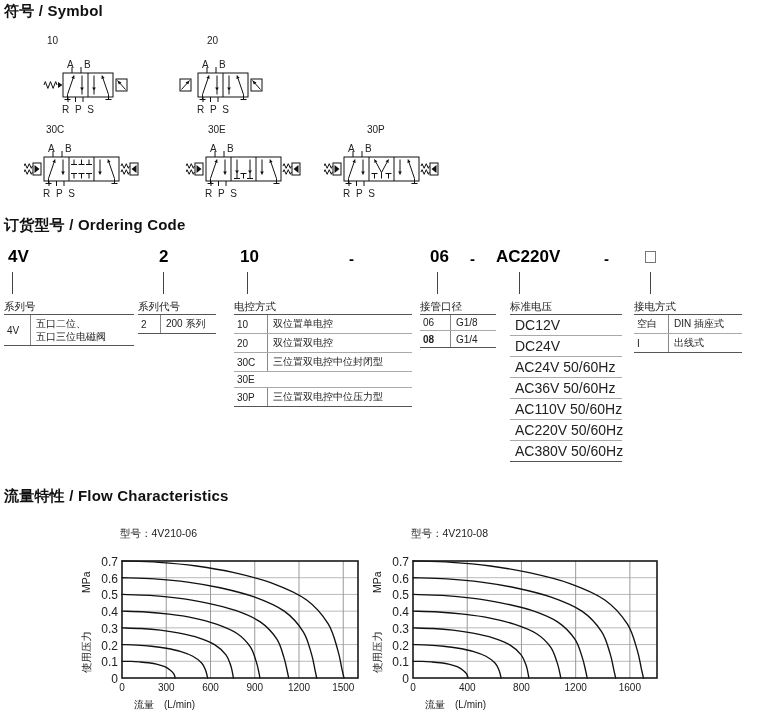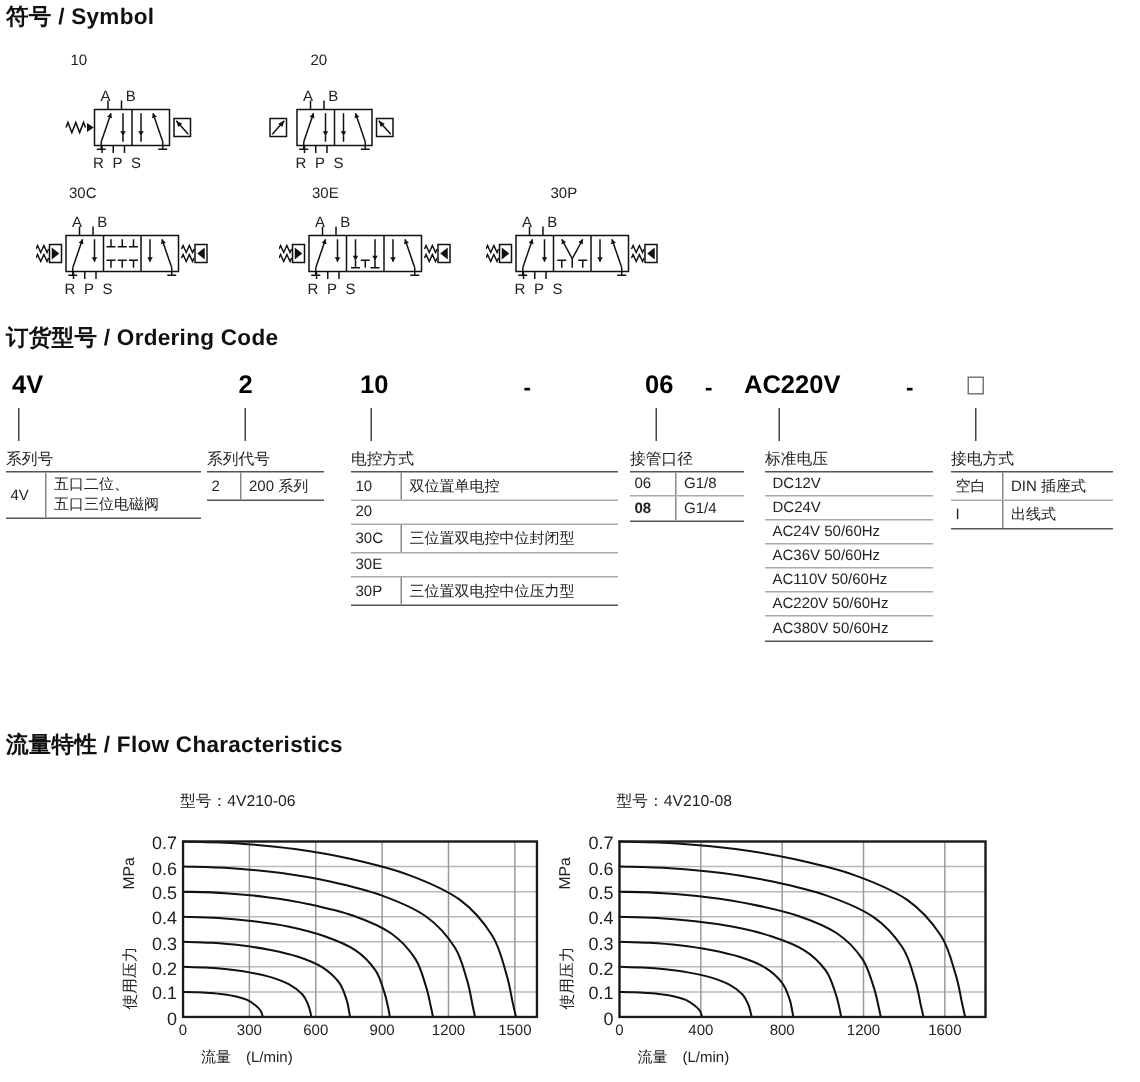--- a/index.html
+++ b/index.html
@@ -92,21 +92,21 @@
     font-size: 10px;
     color: #222;
     padding: 2px 5px;
     display: flex;
     align-items: center;
     white-space: nowrap;
     border-left: 1px solid #888;
     flex: 1;
   }
   .tcell-full {
-    font-size: 10px;
+    font-size: 14px;
     color: #222;
     padding: 2px 5px;
     display: flex;
     align-items: center;
     white-space: nowrap;
     flex: 1;
   }
   .tcell-v.multiline, .tcell-k.multiline {
     flex-direction: column;
     align-items: flex-start;
@@ -424,20 +424,23 @@
         <div class="tbl-title">电控方式</div>
         <div class="tbl-grid">
           <div class="trow">
             <div class="tcell-k" style="width: 33px;">10</div>
             <div class="tcell-v">
               <span>双位置单电控</span>
             </div>
           </div>
           <div class="trow">
             <div class="tcell-k" style="width: 33px;">20</div>
+            <div class="tcell-v">
+              <span>双位置双电控</span>
+            </div>
           </div>
           <div class="trow">
             <div class="tcell-k" style="width: 33px;">30C</div>
             <div class="tcell-v">
               <span>三位置双电控中位封闭型</span>
             </div>
           </div>
           <div class="trow">
             <div class="tcell-k" style="width: 33px;">30E</div>
           </div>

